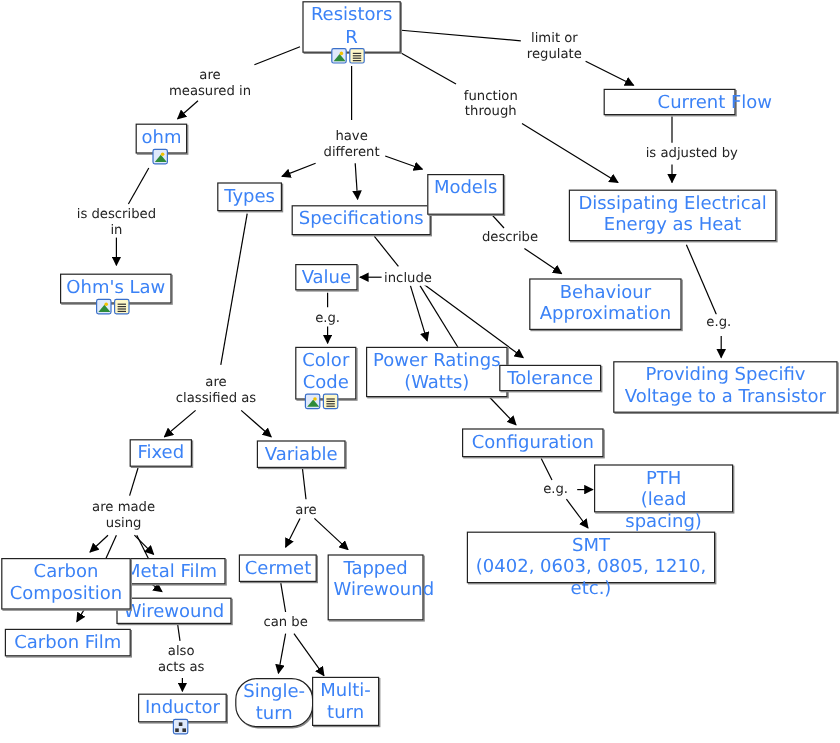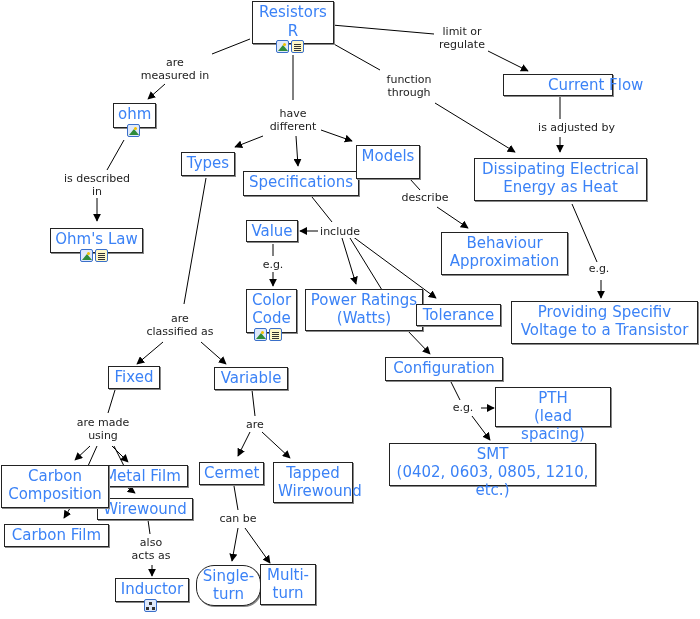--- a/index.html
+++ b/index.html
@@ -162,21 +162,21 @@
 
 <div class="node" style="left:4px;top:524px;width:105px;height:23px;">Carbon Film</div>
 
 <div class="node" style="left:115px;top:578px;width:74px;height:24px;">Inductor</div>
 <div class="icons" style="left:144px;top:599px;">
   <span class="ic map"></span>
 </div>
 
 <div class="node" style="left:199px;top:462px;width:65px;height:23px;">Cermet</div>
 
-<div class="node" style="left:273px;top:462px;width:80px;height:41px;white-space:pre-line;">Tapped
+<div class="node" style="left:273px;top:462px;width:80px;height:55px;white-space:pre-line;">Tapped
 Wirewound</div>
 
 <div class="node" style="left:196px;top:565px;width:65px;height:41px;white-space:pre-line;border-radius:18px;">Single-
 turn</div>
 
 <div class="node" style="left:260px;top:564px;width:56px;height:41px;white-space:pre-line;">Multi-
 turn</div>
 
 <div class="lbl" style="left:175px;top:56px;white-space:pre-line;">are
 measured in</div>

